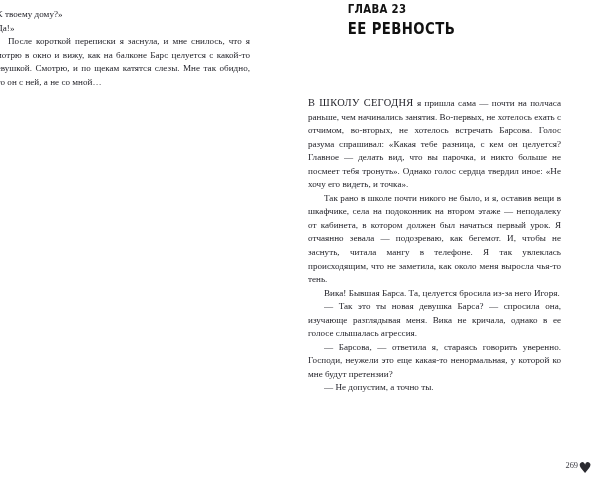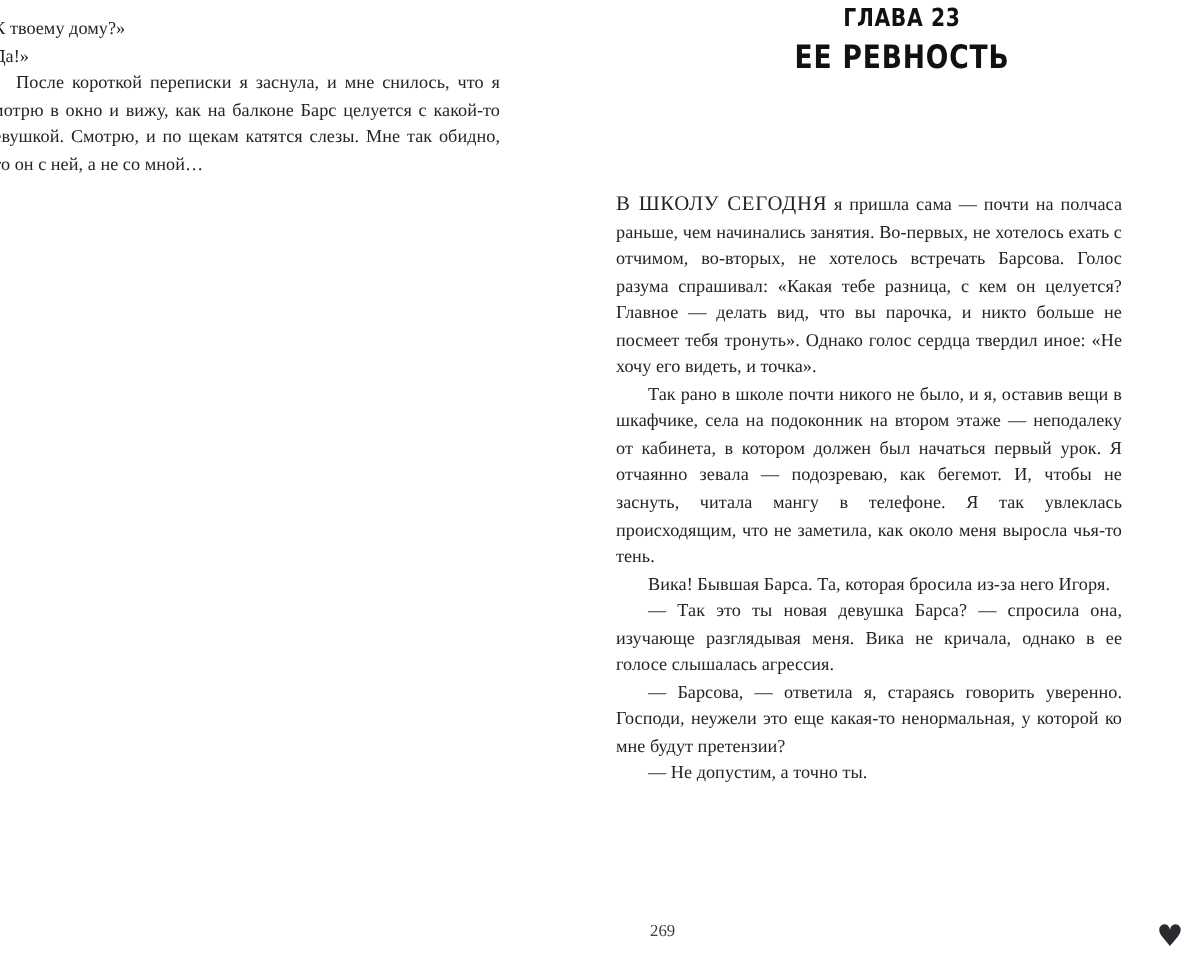--- a/index.html
+++ b/index.html
@@ -54,21 +54,20 @@
     left: 300px;
     top: 0;
     width: 300px;
     height: 484px;
   }
   .chapter-head {
     position: absolute;
     left: 25px;
     top: 1px;
     width: 252px;
-    text-align: center;
     font-family: "DejaVu Sans", sans-serif;
     font-weight: bold;
     color: #111111;
   }
   .chapter-number {
     font-size: 12.4px;
     line-height: 15px;
     letter-spacing: 0.4px;
     transform: scaleX(0.82);
     transform-origin: center;
@@ -104,21 +103,21 @@
   .lead-caps {
     font-size: 10.4px;
     letter-spacing: 0.35px;
   }
 
   .folio {
     position: absolute;
     left: 25px;
     top: 461px;
     width: 253px;
-    text-align: left;
+    text-align: right;
     font-size: 8.4px;
     color: #3a3a42;
     font-family: "Liberation Serif", serif;
   }
 
   .heart-ornament {
     position: absolute;
     left: 277px;
     top: 459px;
     width: 16px;
@@ -146,21 +145,21 @@
   <div class="recto">
 
     <div class="chapter-head">
       <div class="chapter-number">ГЛАВА 23</div>
       <div class="chapter-title">ЕЕ РЕВНОСТЬ</div>
     </div>
 
     <div class="recto-text">
       <p class="first"><span class="lead-caps">В ШКОЛУ СЕГОДНЯ</span><span> я пришла сама — почти на полчаса раньше, чем начинались занятия. Во-первых, не хотелось ехать с отчимом, во-вторых, не хотелось встречать Барсова. Голос разума спрашивал: «Какая тебе разница, с кем он целуется? Главное — делать вид, что вы парочка, и никто больше не посмеет тебя тронуть». Однако голос сердца твердил иное: «Не хочу его видеть, и точка».</span></p>
       <p>Так рано в школе почти никого не было, и я, оставив вещи в шкафчике, села на подоконник на втором этаже — неподалеку от кабинета, в котором должен был начаться первый урок. Я отчаянно зевала — подозреваю, как бегемот. И, чтобы не заснуть, читала мангу в телефоне. Я так увлеклась происходящим, что не заметила, как около меня выросла чья-то тень.</p>
-      <p>Вика! Бывшая Барса. Та, которая бросила из-за него Игоря.</p>
+      <p>Вика! Бывшая Барса. Та, целуется бросила из-за него Игоря.</p>
       <p>— Так это ты новая девушка Барса? — спросила она, изучающе разглядывая меня. Вика не кричала, однако в ее голосе слышалась агрессия.</p>
       <p>— Барсова, — ответила я, стараясь говорить уверенно. Господи, неужели это еще какая-то ненормальная, у которой ко мне будут претензии?</p>
       <p>— Не допустим, а точно ты.</p>
     </div>
 
     <div class="folio">269</div>
     <div class="heart-ornament">♥</div>
   </div>
 
 </div>

